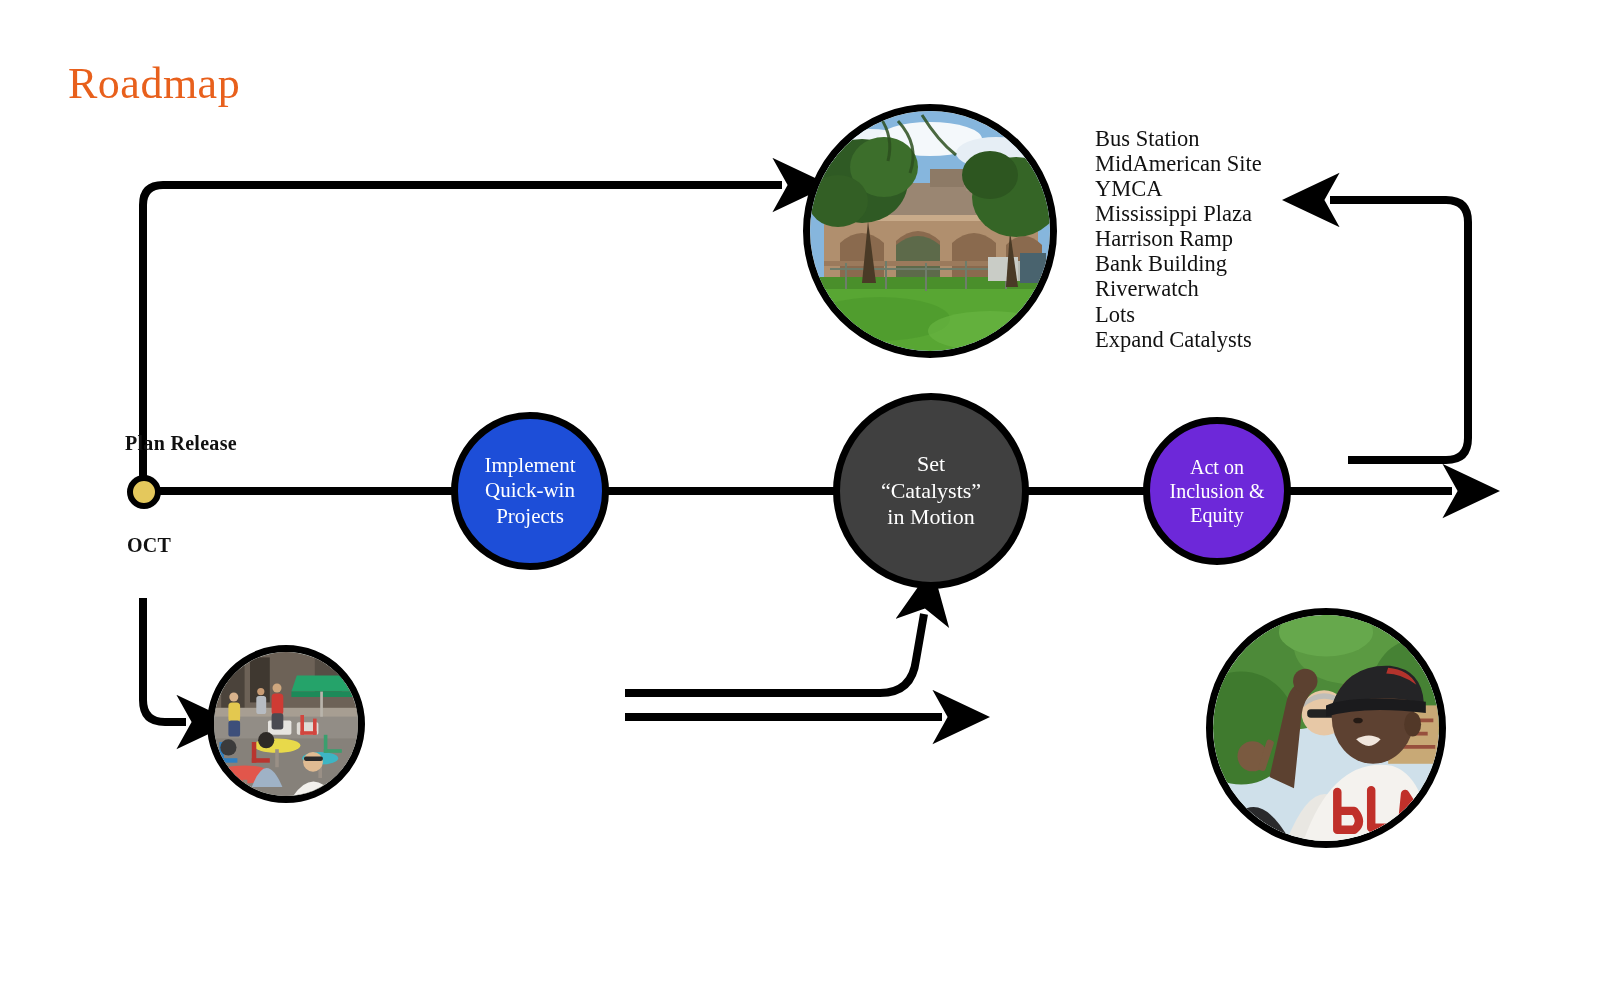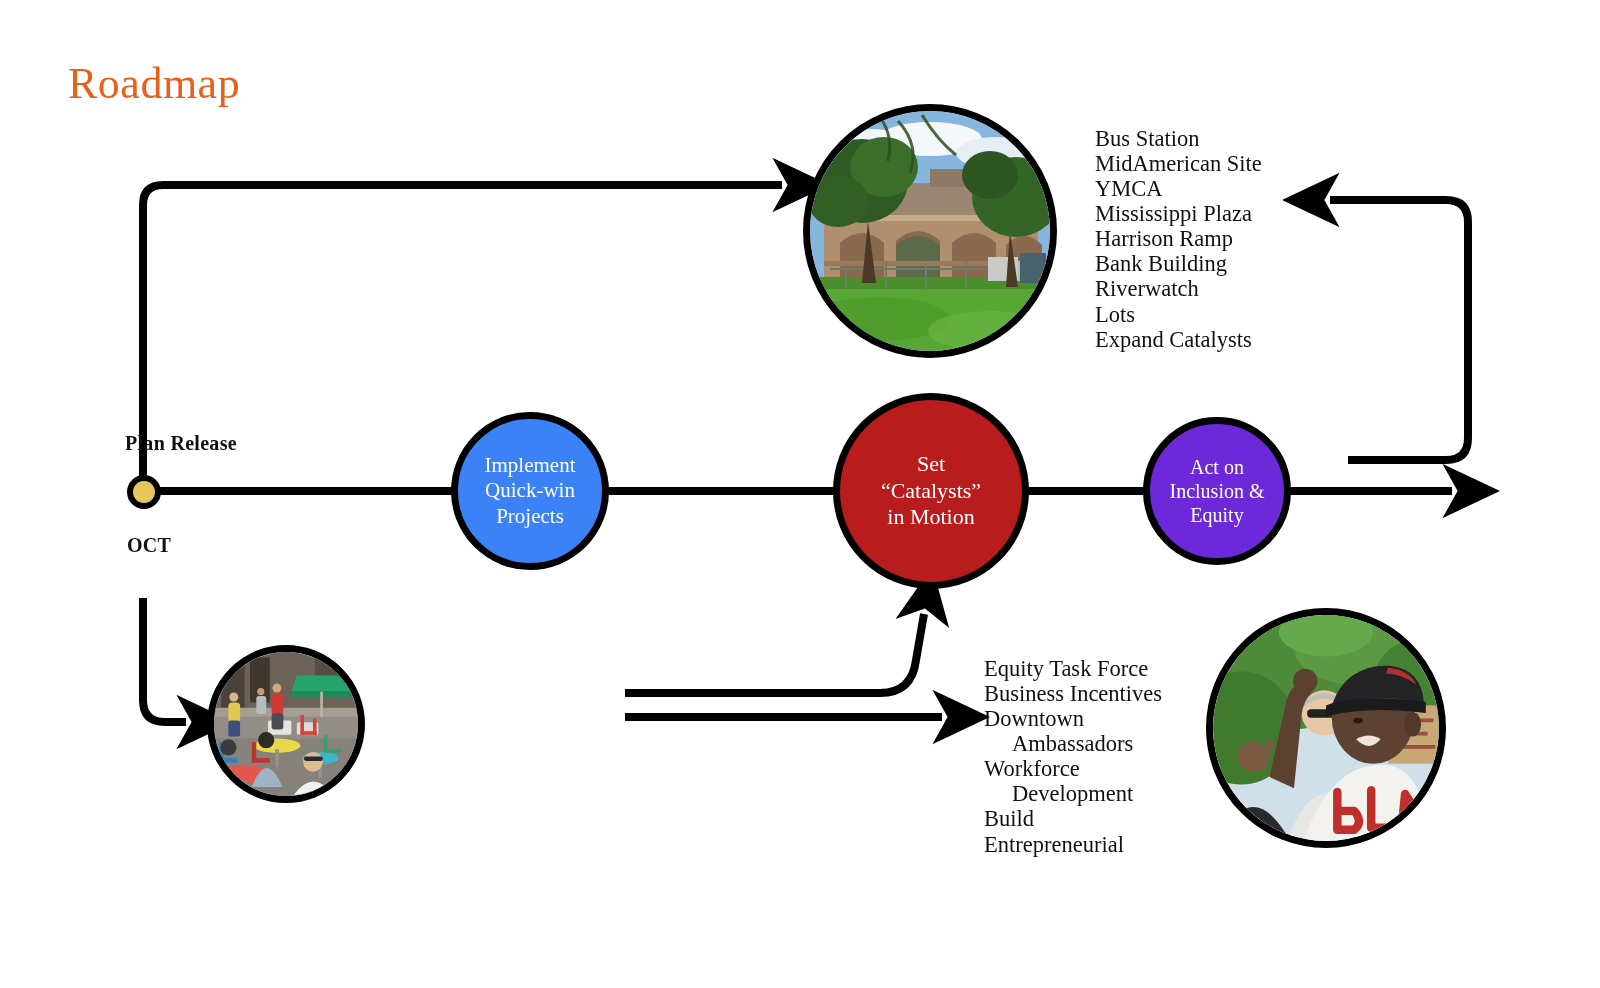--- a/index.html
+++ b/index.html
@@ -136,44 +136,34 @@
       <div class="li">YMCA</div>
       <div class="li">Mississippi Plaza</div>
       <div class="li">Harrison Ramp</div>
       <div class="li">Bank Building</div>
       <div class="li">Riverwatch</div>
       <div class="li">Lots</div>
       <div class="li">Expand Catalysts</div>
     </div>
 
 
-  <div class="list" id="equity-list" style="left:984px; top:656px;">
-      <div class="li">Equity Task Force</div>
-      <div class="li">Business Incentives</div>
-      <div class="li">Downtown</div>
-      <div class="li indent">Ambassadors</div>
-      <div class="li">Workforce</div>
-      <div class="li indent">Development</div>
-      <div class="li">Build</div>
-      <div class="li">Entrepreneurial</div>
-    </div>
 
   <div class="caption" style="left:125px; top:432px;">Plan Release</div>
 
   <div class="start-dot" id="start-dot" style="left: 127px; top: 475px; width: 34px; height: 34px; background: rgb(228, 200, 92);"></div>
 
   <div class="caption" style="left:127px; top:534px;">OCT</div>
 
-  <div class="node" id="node-0" style="left: 451px; top: 412px; width: 158px; height: 158px; background: #3b82f6;">
+  <div class="node" id="node-0" style="left: 451px; top: 412px; width: 158px; height: 158px; background: #1d4ed8;">
     <span class="lbl">Implement
 Quick-win
 Projects</span>
   </div>
 
-  <div class="node" id="node-1" style="left: 833px; top: 393px; width: 196px; height: 196px; font-size: 22px; background: #b91c1c;">
+  <div class="node" id="node-1" style="left: 833px; top: 393px; width: 196px; height: 196px; font-size: 22px; background: #404040;">
     <span class="lbl">Set
 “Catalysts”
 in Motion</span>
   </div>
 
   <div class="node" id="node-2" style="left: 1143px; top: 417px; width: 148px; height: 148px; font-size: 20px; background: #6d28d9;">
     <span class="lbl">Act on
 Inclusion &amp;
 Equity</span>
   </div>

